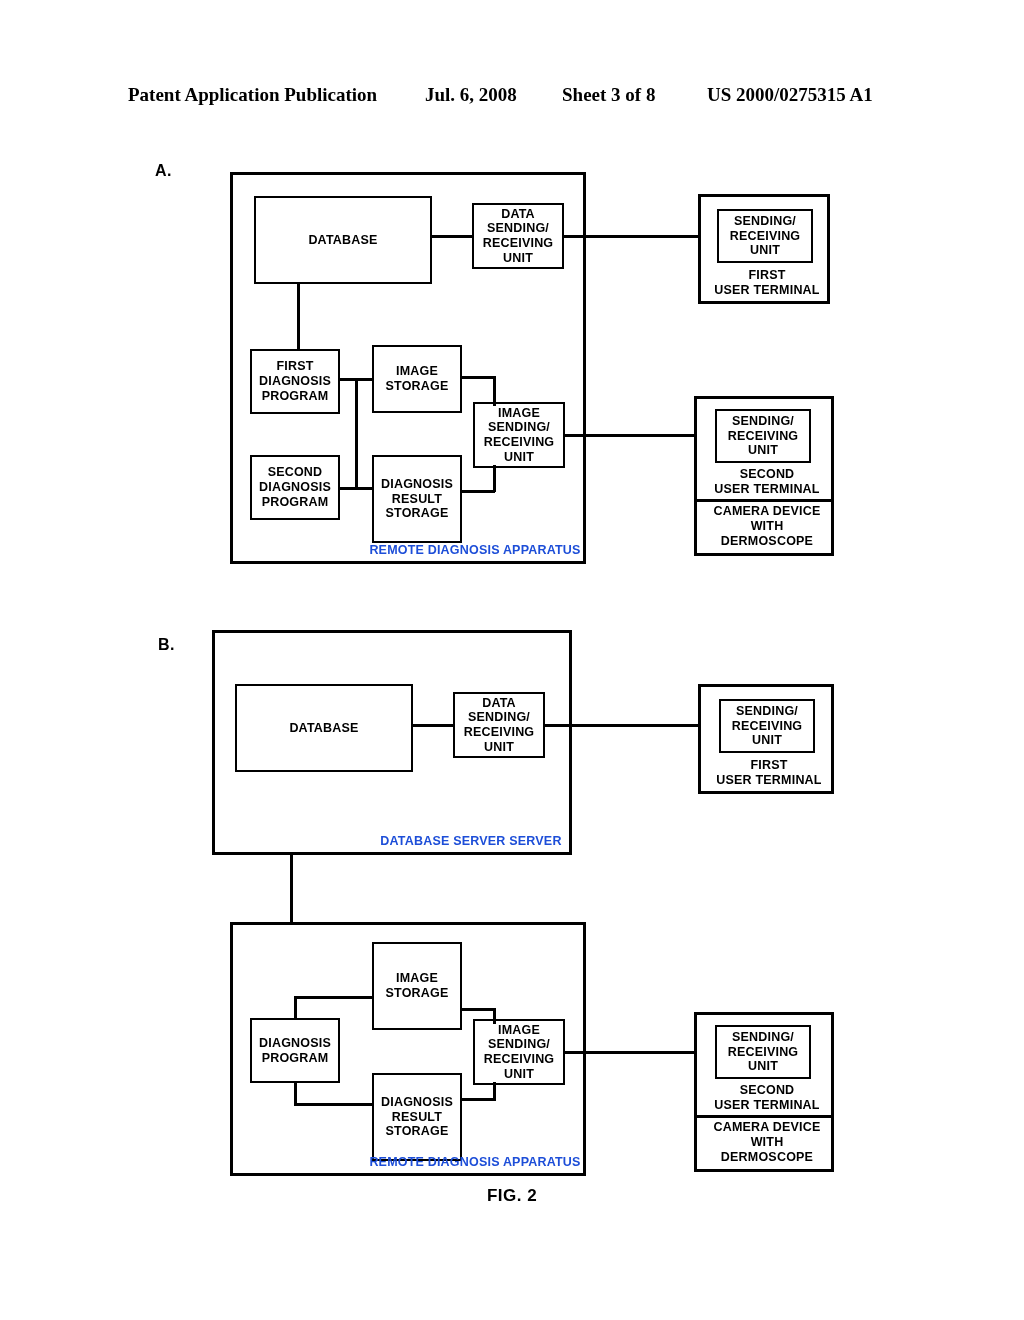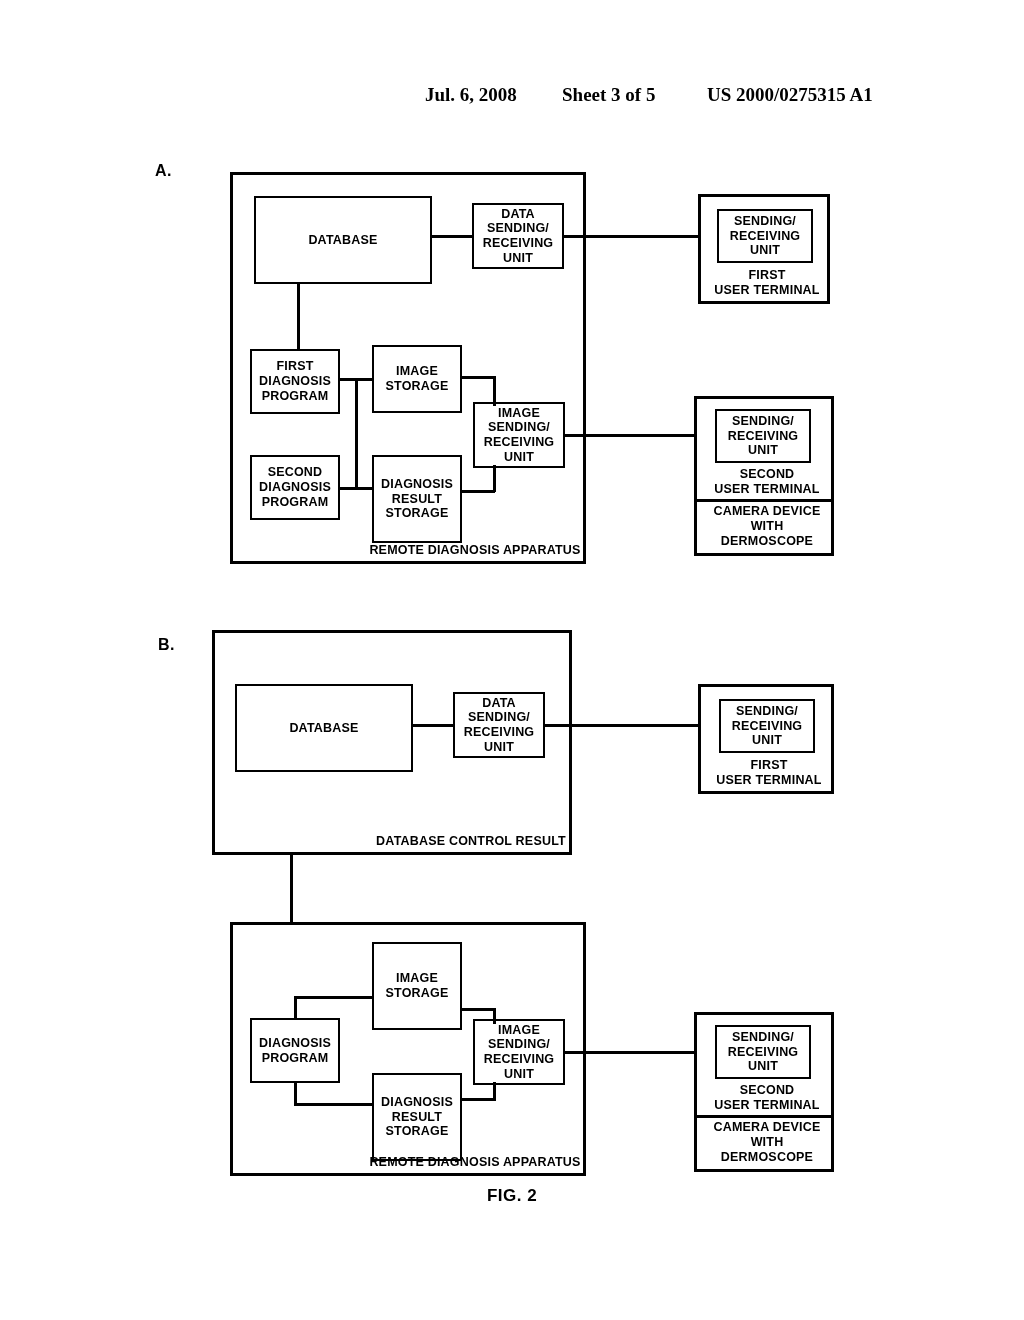--- a/index.html
+++ b/index.html
@@ -84,21 +84,21 @@
     background: #000;
   }
 
   
   .boxcaption {
     font-size: 12.5px;
     font-weight: bold;
     letter-spacing: 0.2px;
     text-align: center;
     line-height: 1.15;
-    color: #000000;
+    color: #1d4ed8;
     white-space: nowrap;
   }
 
   .termlabel {
     font-size: 12.5px;
     font-weight: bold;
     text-align: center;
     line-height: 1.2;
     letter-spacing: 0.2px;
     color: #000;
@@ -118,22 +118,23 @@
     font-weight: bold;
     font-family: "Liberation Sans", sans-serif;
     letter-spacing: 0.5px;
     color: #000;
   }
 </style>
 </head>
 <body>
 
 <div id="page-header">
+  <span class="hdr-pub">Patent Application Publication</span>
   <span class="hdr-date">Jul. 6, 2008</span>
-  <span class="hdr-sheet">Sheet 3 of 5</span>
+  <span class="hdr-sheet">Sheet 3 of 8</span>
   <span class="hdr-pat">US 2000/0275315 A1</span>
 </div>
 
 <div id="figure">
 
   <div class="abs panel-letter" style="left:155px; top:162px;">A.</div>
 
   <div class="abs obox" style="left:230px; top:172px; width:356px; height:392px;"></div>
 
   <div class="abs ibox" style="left:254px; top:196px; width:178px; height:88px;">
@@ -232,21 +233,21 @@
   <div class="abs ibox" style="left:453px; top:692px; width:92px; height:66px;">
     <span style="white-space:pre-line">DATA
 SENDING/
 RECEIVING
 UNIT</span>
   </div>
 
   <div class="abs hline" style="left:413px; top:724px; width:40px;"></div>
   <div class="abs hline" style="left:545px; top:724px; width:153px;"></div>
 
-  <div class="abs boxcaption" style="left:372px; top:834px; width:198px;">DATABASE CONTROL RESULT</div>
+  <div class="abs boxcaption" style="left:372px; top:834px; width:198px;">DATABASE SERVER SERVER</div>
 
   <div class="abs vline" style="left:290px; top:855px; height:67px;"></div>
 
   <div class="abs obox" style="left:230px; top:922px; width:356px; height:254px;"></div>
 
   <div class="abs ibox" style="left:372px; top:942px; width:90px; height:88px;">
     <span style="white-space:pre-line">IMAGE
 STORAGE</span>
   </div>
 

